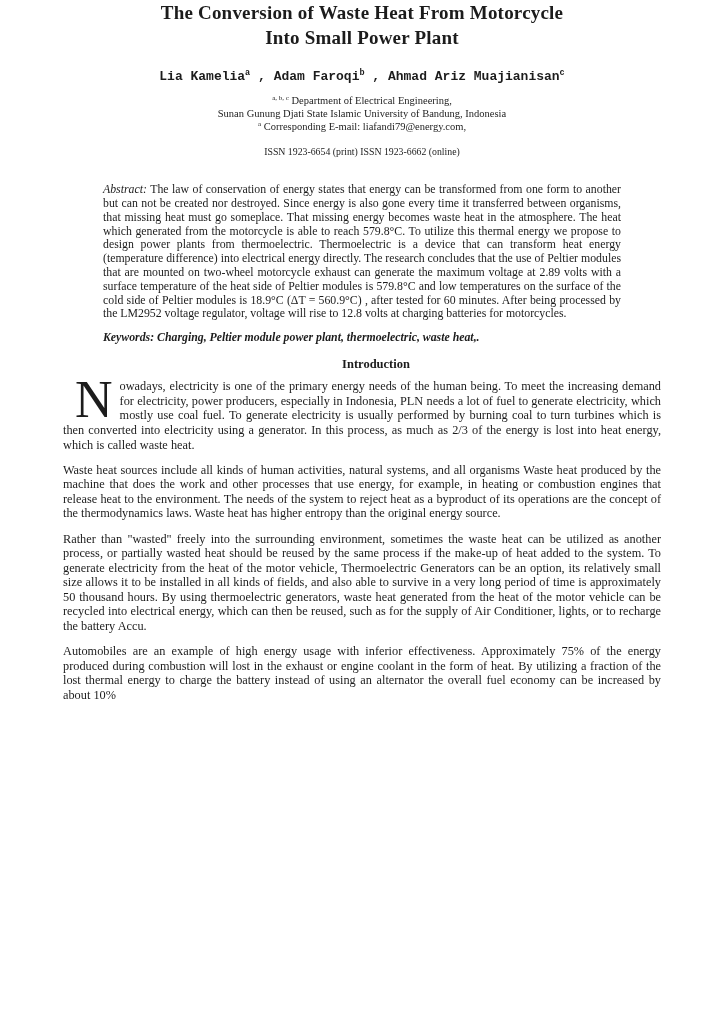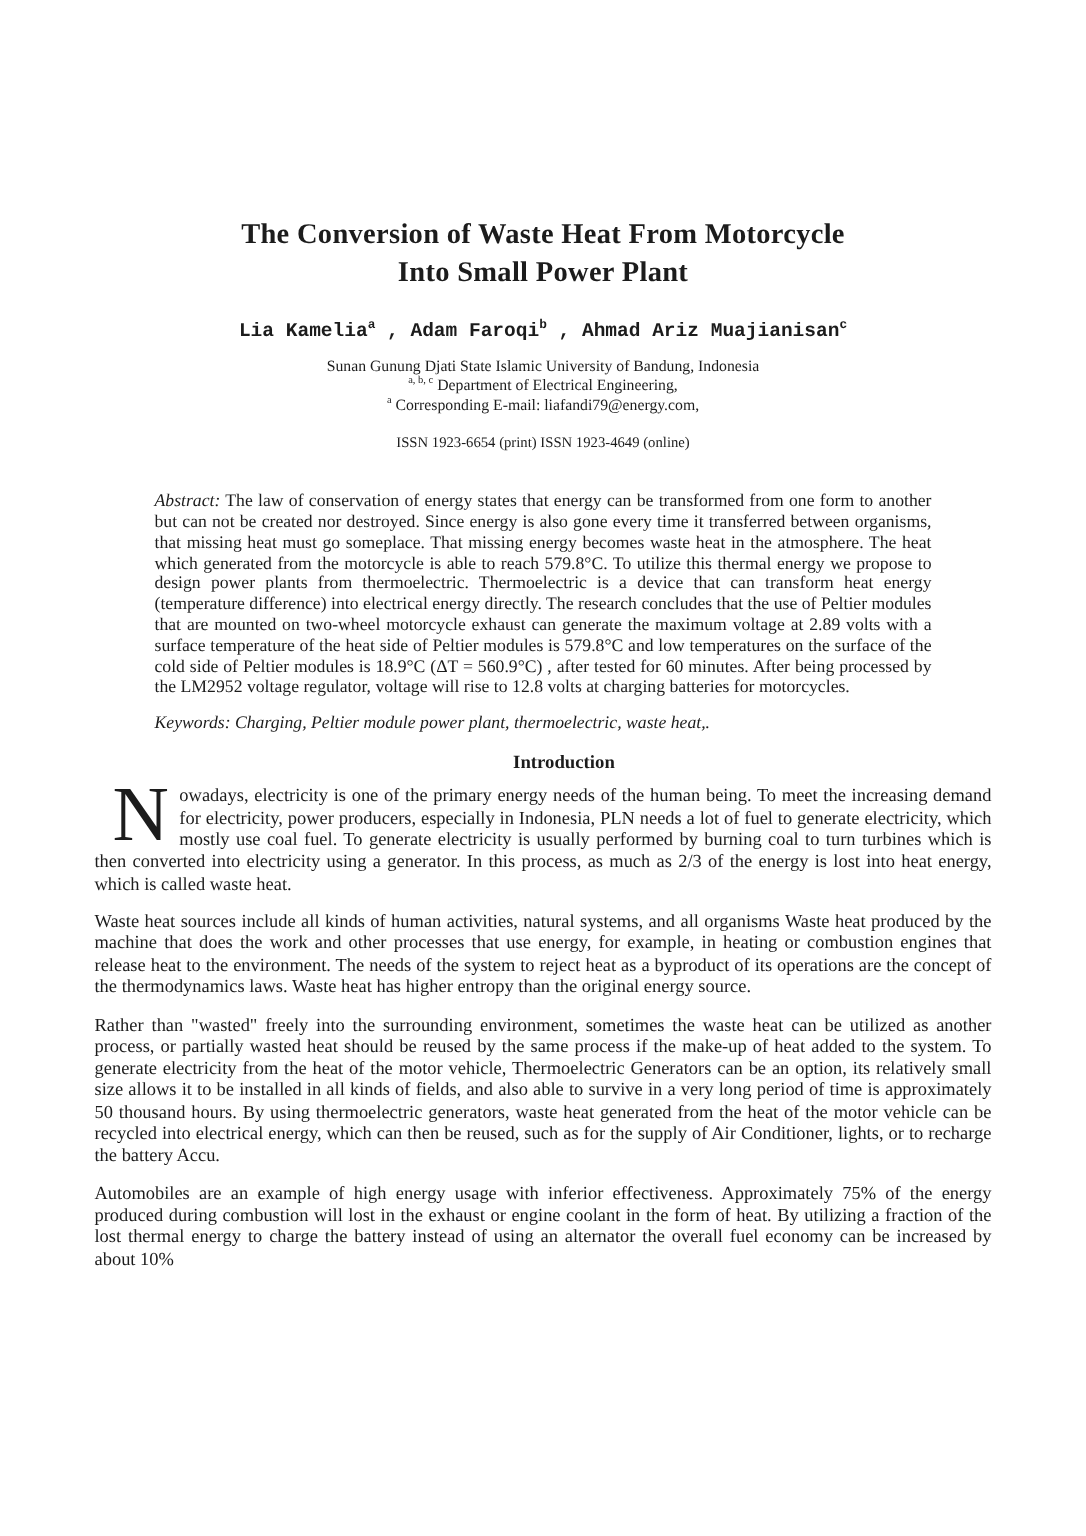--- a/index.html
+++ b/index.html
@@ -9,21 +9,20 @@
     height: 1024px;
     margin: 0 auto;
     background: #ffffff;
     color: #1c1c1c;
     font-family: "Liberation Serif", "DejaVu Serif", serif;
     overflow: hidden;
     box-sizing: border-box;
   }
   .title {
     margin: 0;
-    padding-top: 144px;
     text-align: center;
     font-size: 19px;
     font-weight: bold;
     line-height: 25px;
     letter-spacing: 0.2px;
   }
   .authors {
     margin-top: 19px;
     text-align: center;
     font-size: 13px;
@@ -63,21 +62,21 @@
     font-size: 11.8px;
     line-height: 13.8px;
   }
   .abstract-label { font-weight: normal; font-style: italic; }
   .keywords {
     width: 518px;
     margin: 9px auto 0;
     font-size: 11.8px;
     line-height: 14px;
     font-style: italic;
-    font-weight: normal;
+    font-weight: bold;
   }
   .section-heading {
     margin: 13px 0 7px;
     text-align: center;
     font-size: 12.5px;
     font-weight: bold;
     padding-left: 28px;
   }
   .body-block {
     width: 598px;
@@ -106,27 +105,27 @@
   <h1 class="title">
     <span>The Conversion of Waste Heat From Motorcycle</span><br>
     <span>Into Small Power Plant</span>
   </h1>
 
   <div class="authors">
     <span>Lia Kamelia</span><sup>a</sup><span> , </span><span>Adam Faroqi</span><sup>b</sup><span> , </span><span>Ahmad Ariz Muajianisan</span><sup>c</sup>
   </div>
 
   <div class="affil">
+    <div><sup>a, b, c</sup><span> Department of Electrical Engineering,</span></div>
     <div>Sunan Gunung Djati  State Islamic University of Bandung, Indonesia</div>
-    <div><sup>a, b, c</sup><span> Department of Electrical Engineering,</span></div>
     <div><sup>a</sup><span> Corresponding E-mail: liafandi79@energy.com,</span></div>
   </div>
 
   <div class="publisher">
-    <div>ISSN 1923-6654 (print) ISSN 1923-4649 (online)</div>
+    <div>ISSN 1923-6654 (print) ISSN 1923-6662 (online)</div>
   </div>
 
   <div class="abstract">
     <span class="abstract-label">Abstract:</span><span> The law of conservation of energy states that energy can be transformed from one form to another but can not be created nor destroyed. Since energy is also gone every time it transferred between organisms, that missing heat must go someplace. That missing energy becomes waste heat in the atmosphere. The heat which generated from the motorcycle is able to reach 579.8°C. To utilize this thermal energy we propose to design power plants from thermoelectric. Thermoelectric is a device that can transform heat energy (temperature difference) into electrical energy directly. The research concludes that the use of Peltier modules that are mounted on two-wheel motorcycle exhaust can generate the maximum voltage at 2.89 volts with a surface temperature of the heat side of Peltier modules is 579.8°C and low temperatures on the surface of the cold side of Peltier modules is 18.9°C (ΔT = 560.9°C) , after tested for 60 minutes. After being processed by the LM2952 voltage regulator, voltage will rise to 12.8 volts at charging batteries for motorcycles.</span>
   </div>
 
   <div class="keywords">
     <span>Keywords</span><span>: Charging, Peltier module power plant, thermoelectric, waste heat,.</span>
   </div>
 

